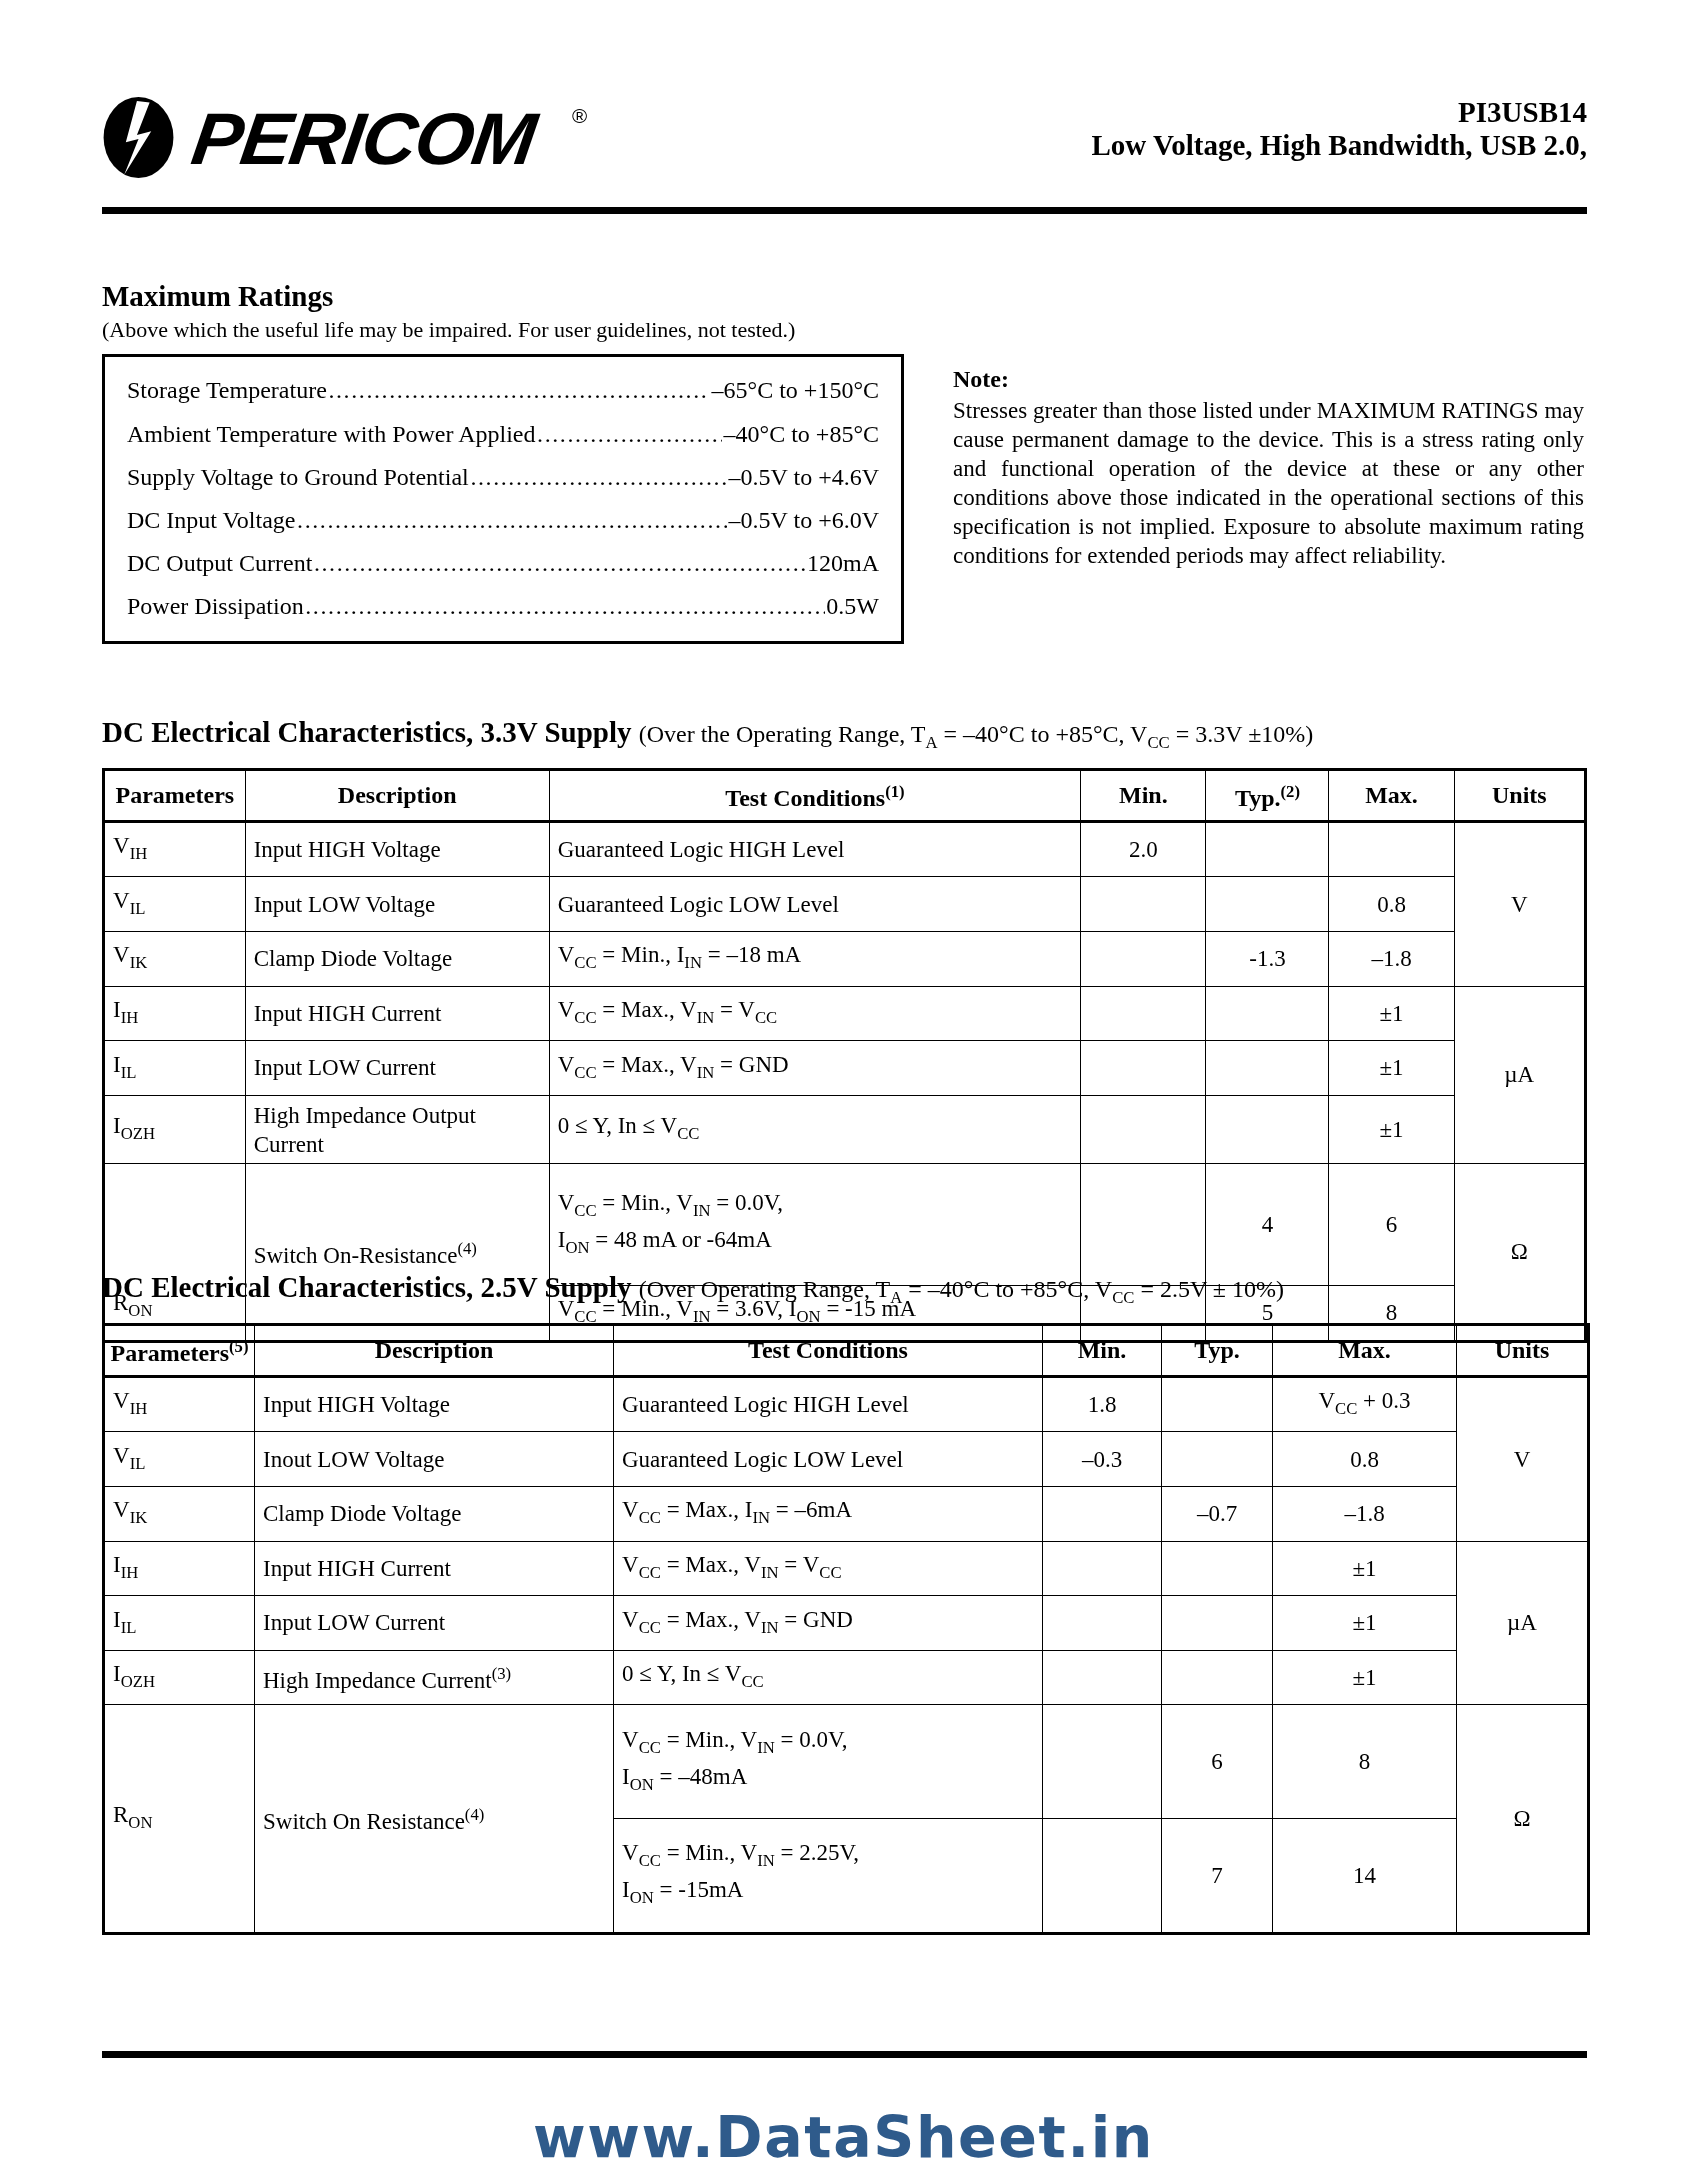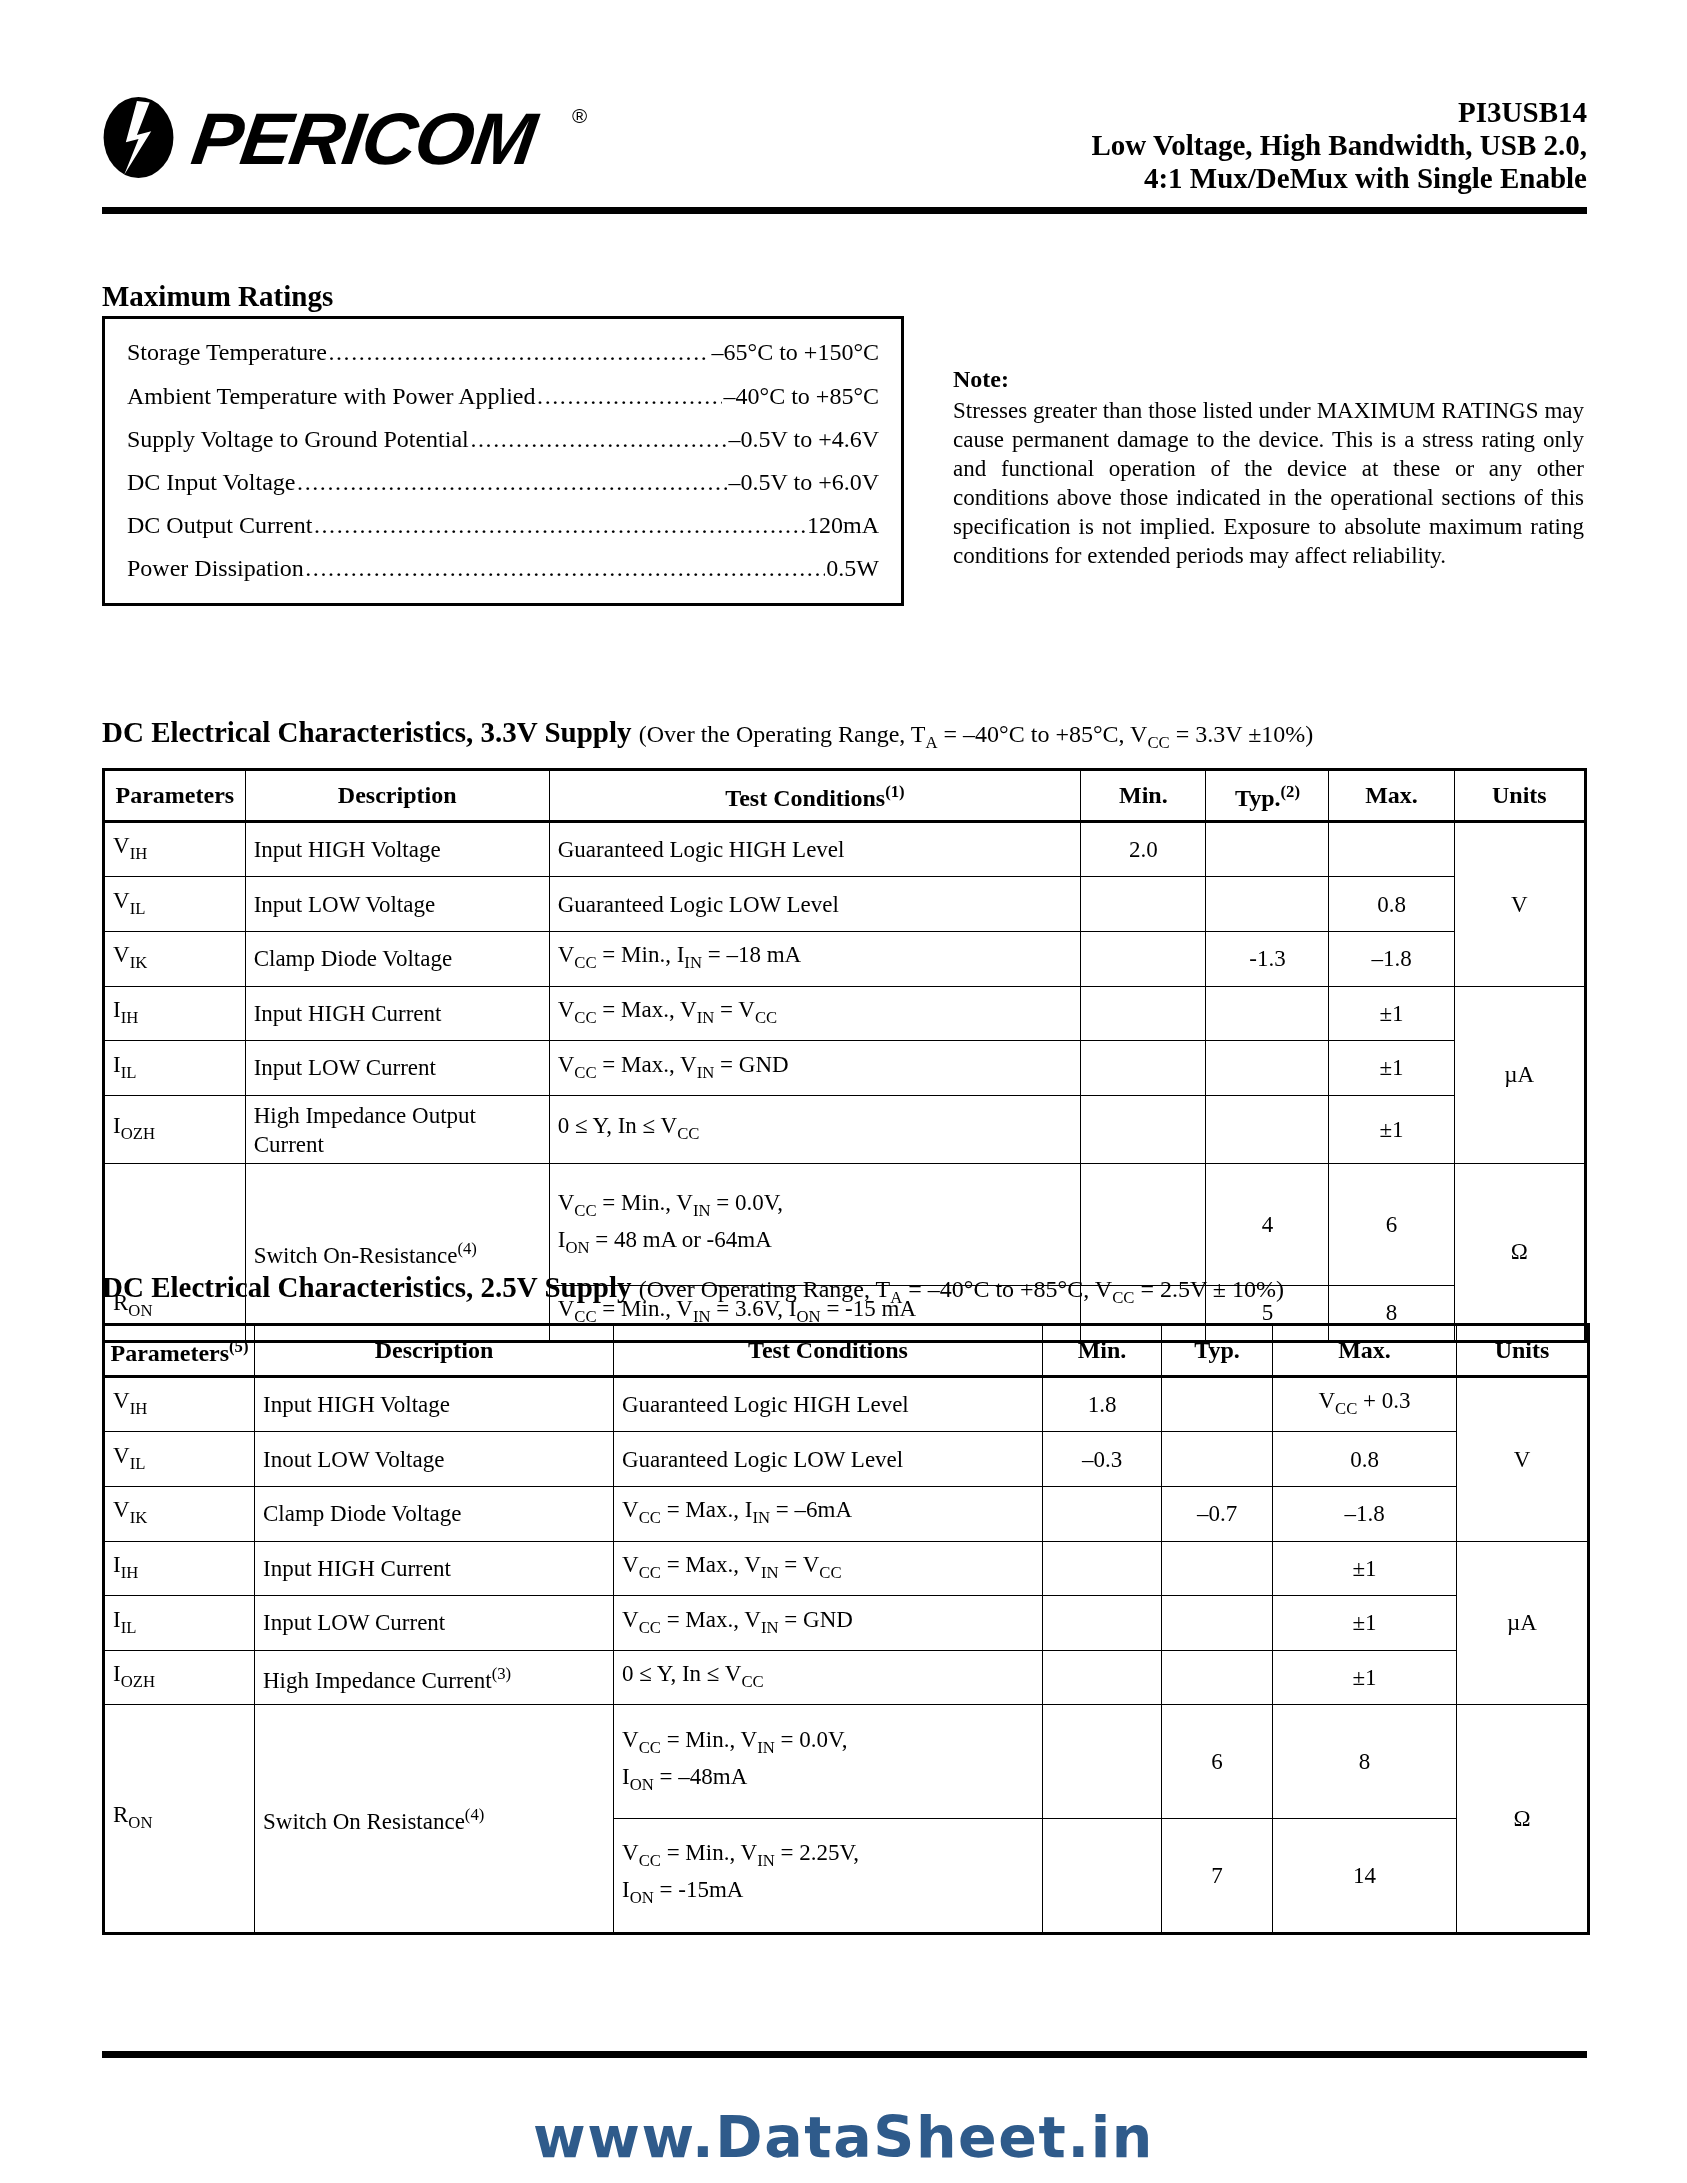--- a/index.html
+++ b/index.html
@@ -82,28 +82,28 @@
         <g fill="#000" font-family="Liberation Sans, sans-serif" font-weight="bold" font-size="92" font-style="italic" transform="skewX(-8)">
           <text x="122" y="86" letter-spacing="-2" textLength="430" lengthAdjust="spacingAndGlyphs">PERICOM</text>
         </g>
         <text x="592" y="34" font-family="Liberation Sans, sans-serif" font-size="26" fill="#000">®</text>
       </svg>
     </div>
 
     <div class="head-title">
       <span class="l1">PI3USB14</span>
       <span class="l1">Low Voltage, High Bandwidth, USB 2.0,</span>
-      <span class="l1">4:1 Mux/DeMux with Single Enable</span>
     </div>
 
     <div class="head-rule"></div>
   </div>
 
   <div class="maxrat">
     <div class="sec-h">Maximum Ratings</div>
+    <div class="sec-sub">(Above which the useful life may be impaired. For user guidelines, not tested.)</div>
 
     <div class="ratings-box">
       <div class="rat-row">
         <span class="rat-name">Storage Temperature</span>
         <span class="rat-dots">..............................................................................</span>
         <span class="rat-val">–65°C to +150°C</span>
       </div>
       <div class="rat-row">
         <span class="rat-name">Ambient Temperature with Power Applied</span>
         <span class="rat-dots">..............................................................................</span>

